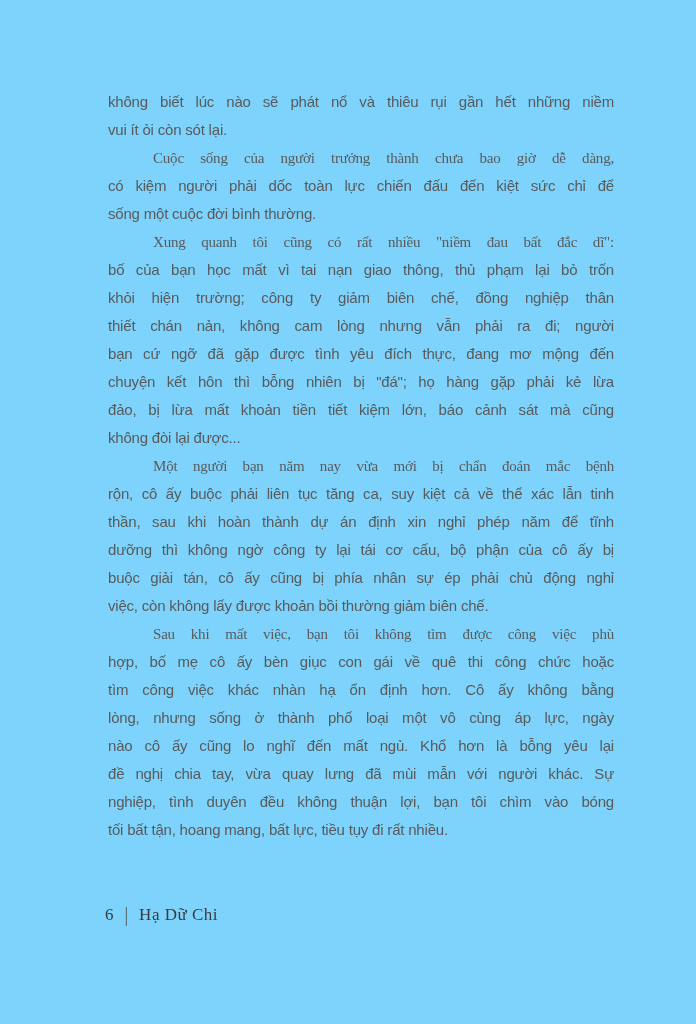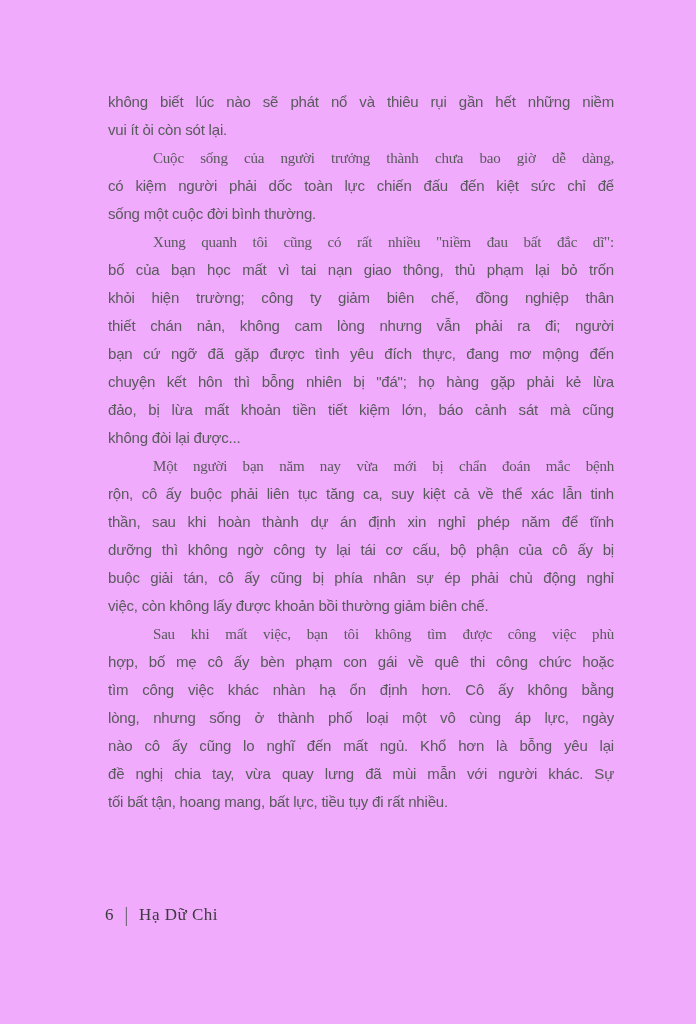--- a/index.html
+++ b/index.html
@@ -10,21 +10,21 @@
   body {
     width: 696px;
     height: 1024px;
     position: relative;
     overflow: hidden;
     font-family: "Liberation Sans", "DejaVu Sans", sans-serif;
   }
   .page {
     position: absolute;
     inset: 0;
-    background: #f0abfc;
+    background: #7dd3fc;
   }
   .text-block {
     position: absolute;
     left: 108px;
     top: 88px;
     width: 506px;
     color: #595a5c;
     font-size: 15px;
     line-height: 28px;
     letter-spacing: -0.2px;
@@ -98,25 +98,26 @@
       <div class="paragraph">
         <div class="line indented">Một người bạn năm nay vừa mới bị chẩn đoán mắc bệnh</div>
         <div class="line">rộn, cô ấy buộc phải liên tục tăng ca, suy kiệt cả về thể xác lẫn tinh</div>
         <div class="line">thần, sau khi hoàn thành dự án định xin nghỉ phép năm để tĩnh</div>
         <div class="line">dưỡng thì không ngờ công ty lại tái cơ cấu, bộ phận của cô ấy bị</div>
         <div class="line">buộc giải tán, cô ấy cũng bị phía nhân sự ép phải chủ động nghỉ</div>
         <div class="line last">việc, còn không lấy được khoản bồi thường giảm biên chế.</div>
       </div>
       <div class="paragraph">
         <div class="line indented">Sau khi mất việc, bạn tôi không tìm được công việc phù</div>
-        <div class="line">hợp, bố mẹ cô ấy bèn phạm con gái về quê thi công chức hoặc</div>
+        <div class="line">hợp, bố mẹ cô ấy bèn giục con gái về quê thi công chức hoặc</div>
         <div class="line">tìm công việc khác nhàn hạ ổn định hơn. Cô ấy không bằng</div>
         <div class="line">lòng, nhưng sống ở thành phố loại một vô cùng áp lực, ngày</div>
         <div class="line">nào cô ấy cũng lo nghĩ đến mất ngủ. Khổ hơn là bỗng yêu lại</div>
         <div class="line">đề nghị chia tay, vừa quay lưng đã mùi mẫn với người khác. Sự</div>
+        <div class="line">nghiệp, tình duyên đều không thuận lợi, bạn tôi chìm vào bóng</div>
         <div class="line last">tối bất tận, hoang mang, bất lực, tiều tụy đi rất nhiều.</div>
       </div>
     </div>
 
   <div class="footer">
     <span class="num">6</span>
     <span class="sep">|</span>
     <span class="title">Hạ Dữ Chi</span>
   </div>
 

